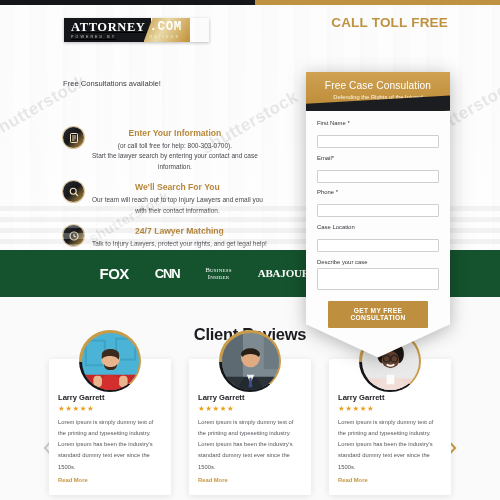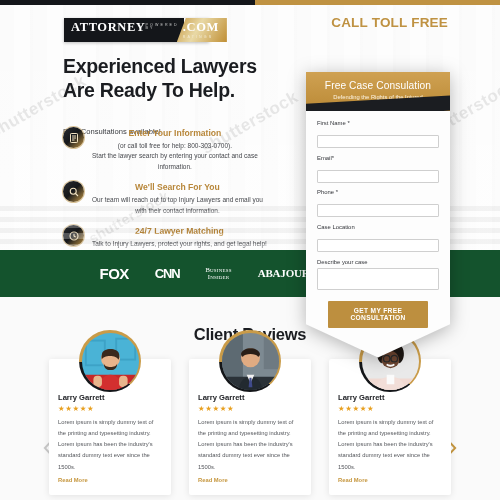--- a/index.html
+++ b/index.html
@@ -30,30 +30,30 @@
     background:repeating-linear-gradient(180deg, rgba(0,0,0,.045) 0 5px, rgba(255,255,255,.25) 5px 11px);
   }
   .wm { position:absolute; color:rgba(120,120,120,.16); font-size:17px; letter-spacing:.5px;
         transform:rotate(-30deg); font-weight:700; pointer-events:none; user-select:none; }
   .wm.a{ left:-16px; top:92px; } .wm.b{ left:196px; top:108px; } .wm.c{ left:414px; top:96px; }
   .wm.d{ left:84px; top:204px; font-size:14px; }
 
   
   .logo { position:absolute; left:64px; top:13px; display:flex; height:24px; width:145px;
           box-shadow:0 1px 3px rgba(0,0,0,.25); }
-  .logo .lt { background:#14161a; padding:3px 5px 2px 7px; display:flex; flex-direction:row;
-              justify-content:center; }
+  .logo .lt { background:#14161a; padding:3px 5px 2px 7px; display:flex; flex-direction:column;
+              justify-content:center;text-decoration:underline; }
   .logo .lt .n { color:#fff; font-size:12.5px; font-weight:700; letter-spacing:.6px;
                  font-family:"Liberation Serif", serif; line-height:1; }
   .logo .lt .s { color:#cfcfcf; font-size:3.6px; letter-spacing:2.1px; margin-top:2.5px; line-height:1; }
   .logo .rt { background:linear-gradient(120deg,#c79a46 0%,#e9d9a6 42%,#c08f35 100%);
               padding:3px 8px 2px 6px; display:flex; flex-direction:column; justify-content:center;
               clip-path:polygon(9px 0,100% 0,100% 100%,0 100%); margin-left:-7px; }
   .logo .rt .n { color:#fff; font-size:12.5px; font-weight:700; letter-spacing:.6px;
-                 font-family:Liberation Serif, serif; line-height:1; }
+                 font-family:Liberation Mono, monospace; line-height:1; }
   .logo .rt .s { color:#f4ead2; font-size:3.6px; letter-spacing:2.1px; margin-top:2.5px; line-height:1; }
 
   
   .call { position:absolute; right:52px; top:10px; text-align:left; }
   .call .cl { color:#bf9242; font-size:13.5px; font-weight:700; letter-spacing:.2px; line-height:1.2; }
   .call .ph { color:#191b1f; font-size:19px; font-weight:700; letter-spacing:-.3px; line-height:1.25; }
 
   
   .head { position:absolute; left:63px; top:50px; width:250px; }
   .head h1 { font-size:19.5px; font-weight:700; color:#1b1d21; line-height:1.22; letter-spacing:-.3px; }
@@ -149,24 +149,20 @@
         <div class="n">.COM</div>
         <div class="s">RATINGS</div>
       </div>
     </div>
 
     <div class="call">
       <div class="cl">CALL TOLL FREE</div>
     </div>
 
     <div class="head">
-      <h1>
-        <span>Experienced Lawyers</span><br>
-        <span>Are Ready To Help.</span>
-      </h1>
       <p>
         <br>
         <span>Free Consultations available!</span>
       </p>
     </div>
 
     <div class="feats">
 
       <div class="feat">
         <div class="fic">

